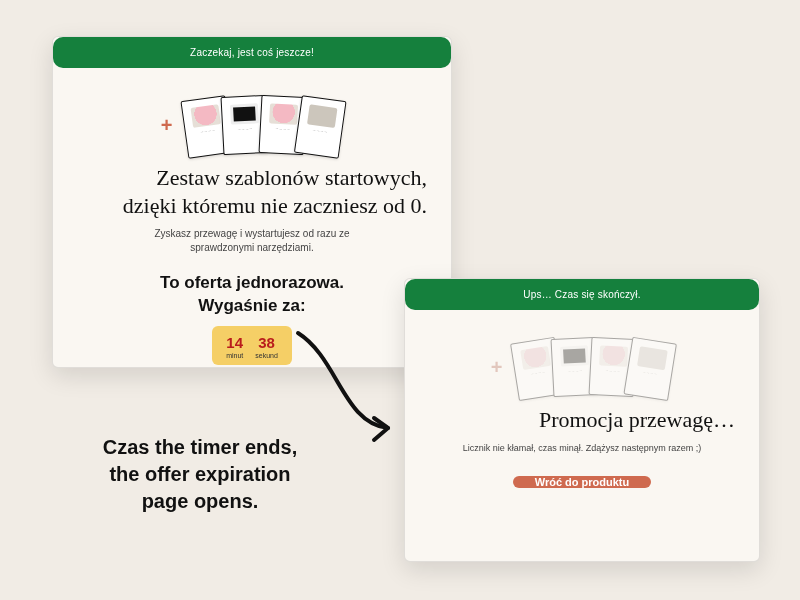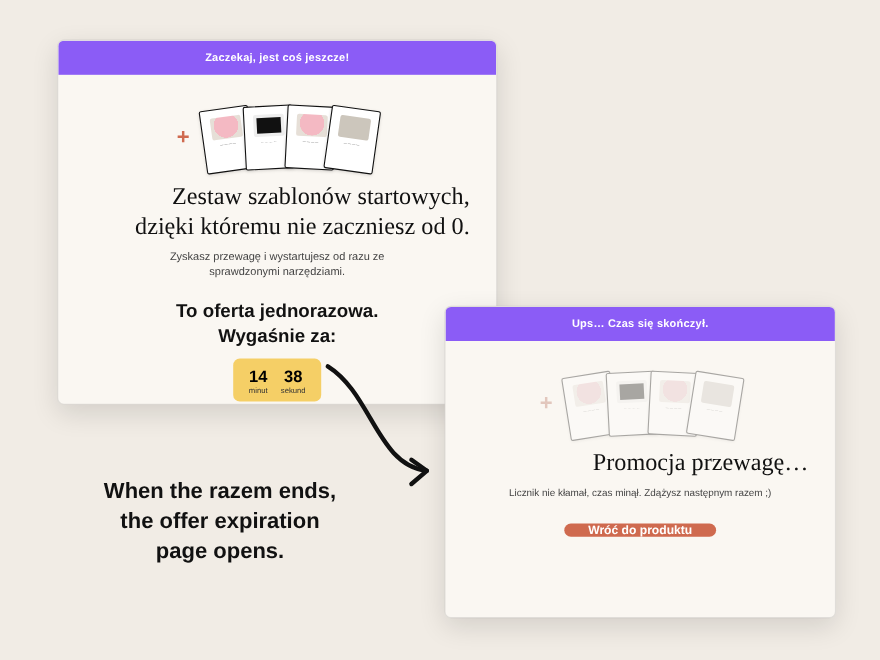--- a/index.html
+++ b/index.html
@@ -13,27 +13,28 @@
   
   .panel {
     position: absolute;
     background: #faf7f2;
     border: 1px solid rgba(0,0,0,0.1);
     border-radius: 6px;
     box-shadow: 0 8px 24px rgba(0,0,0,0.12);
     overflow: hidden;
   }
   .panel-header {
-    background: #8b5cf6;
+    background: #15803d;
     color: #fff;
     text-align: center;
     font-size: 10px;
-    font-weight: 700;
+    font-weight: 400;
     padding: 10px 0;
     letter-spacing: 0.2px;
+    border-radius: 10px;
   }
   .panel-body {
     text-align: center;
     padding: 18px 24px 26px;
   }
   .cards-wrap {
     display: flex;
     align-items: center;
     justify-content: center;
     gap: 8px;
@@ -95,21 +96,21 @@
     margin-bottom: 8px;
   }
   .timer {
     display: inline-flex;
     gap: 12px;
     background: #f5cf66;
     border-radius: 6px;
     padding: 8px 14px 6px;
   }
   .timer .cell { text-align: center; }
-  .timer .val { font-weight: 700; font-size: 15px; color: #000000; }
+  .timer .val { font-weight: 700; font-size: 15px; color: #b91c1c; }
   .timer .unit { font-size: 7px; color: #333; margin-top: 1px; }
 
   
   #offer { left: 52px; top: 36px; width: 400px; height: 332px; }
   #offer .card:nth-child(1) { transform: rotate(-8deg) translateY(2px); }
   #offer .card:nth-child(2) { transform: rotate(-3deg); }
   #offer .card:nth-child(3) { transform: rotate(3deg); }
   #offer .card:nth-child(4) { transform: rotate(8deg) translateY(2px); }
   .t1 .thumb { background: radial-gradient(circle at 50% 40%, #f4b9c3 0%, #f4b9c3 60%, #e6dfd7 61%); }
   .t2 .thumb { background: #111; border: 3px solid #eee; }
@@ -238,21 +239,21 @@
           </div>
       </div>
     </div>
     <h2 class="hl">Promocja przewagę…</h2>
     <p class="sub">Licznik nie kłamał, czas minął. Zdążysz następnym razem ;)</p>
     <button class="back-btn">Wróć do produktu</button>
   </div>
 </div>
 
 <div id="caption">
-  <span>When the razem ends,</span><br>
+  <span>Czas the timer ends,</span><br>
   <span>the offer expiration</span><br>
   <span>page opens.</span>
 </div>
 
 <svg id="arrow" viewBox="0 0 200 130">
   <path d="M 80 5 C 120 30, 125 95, 170 100" stroke="#111" stroke-width="4" fill="none" stroke-linecap="round"></path>
   <path d="M 170 100 L 156 90 M 170 100 L 156 112" stroke="#111" stroke-width="4" fill="none" stroke-linecap="round"></path>
 </svg>
 
 </body></html>

